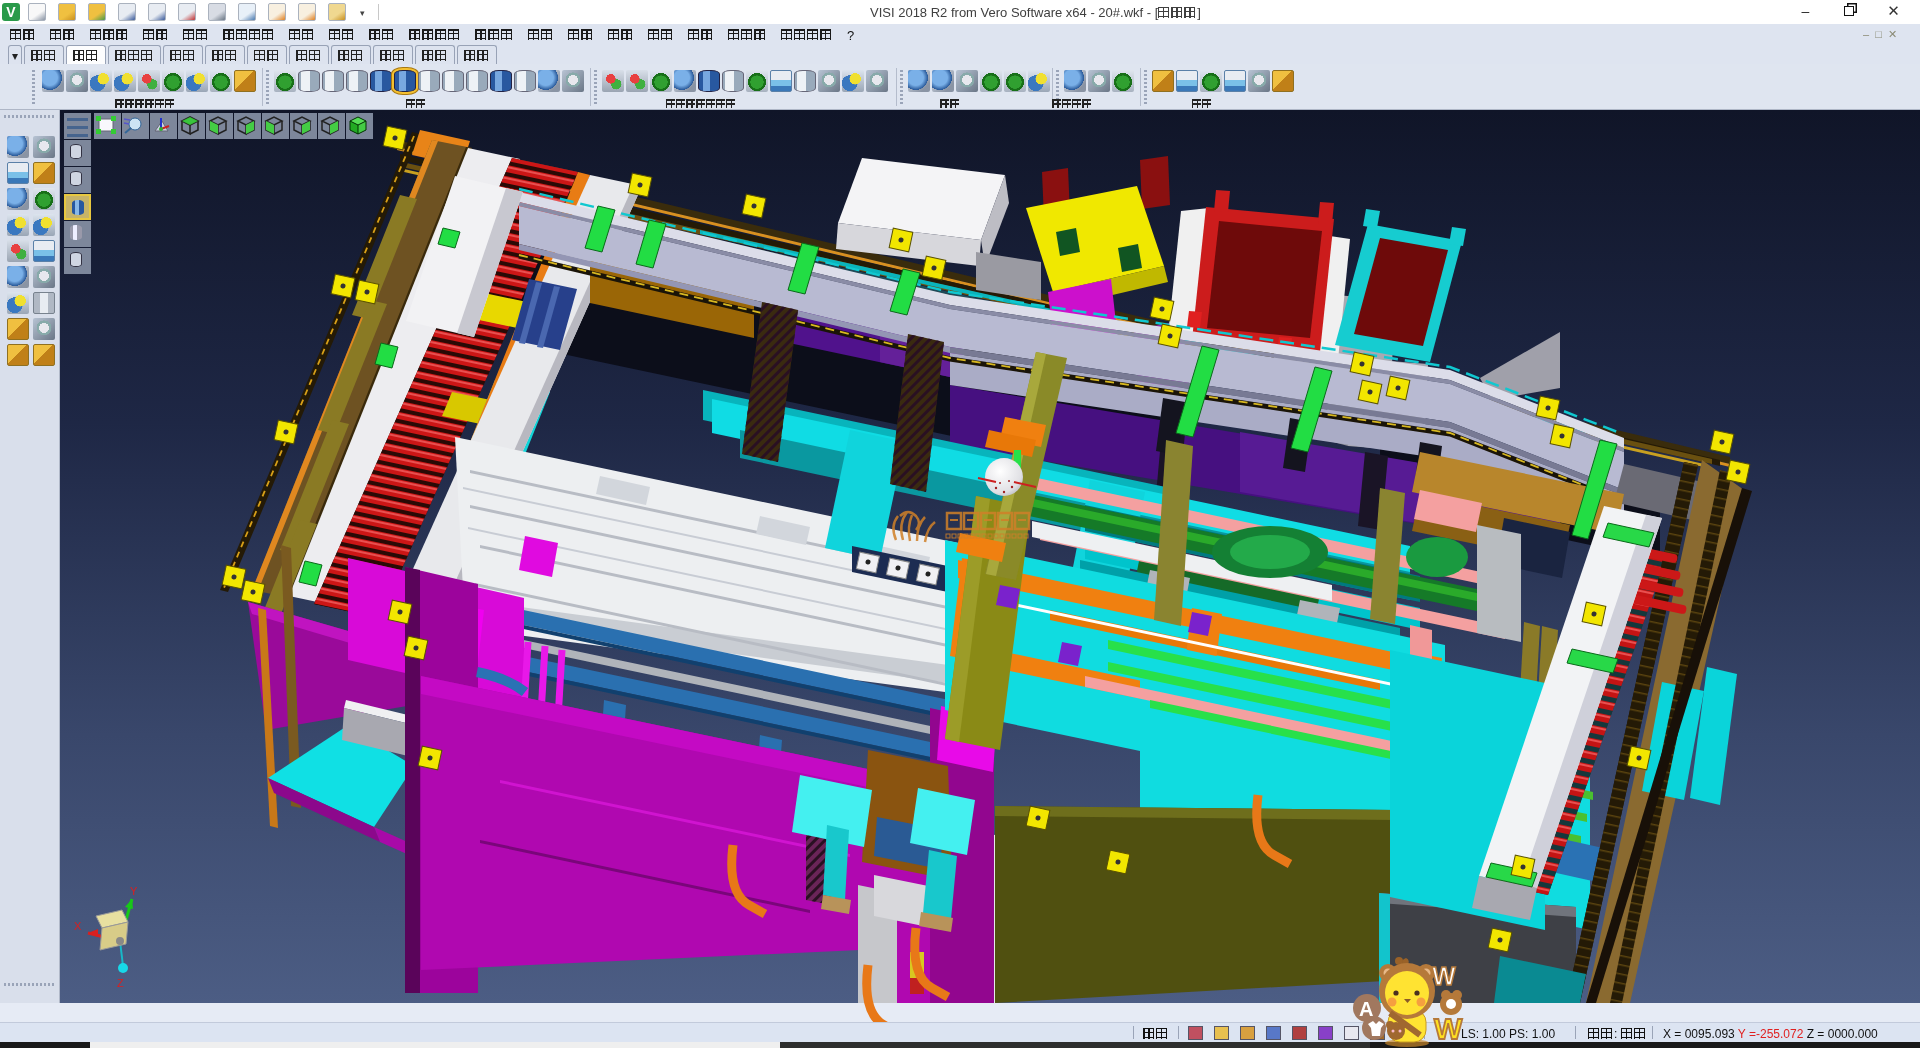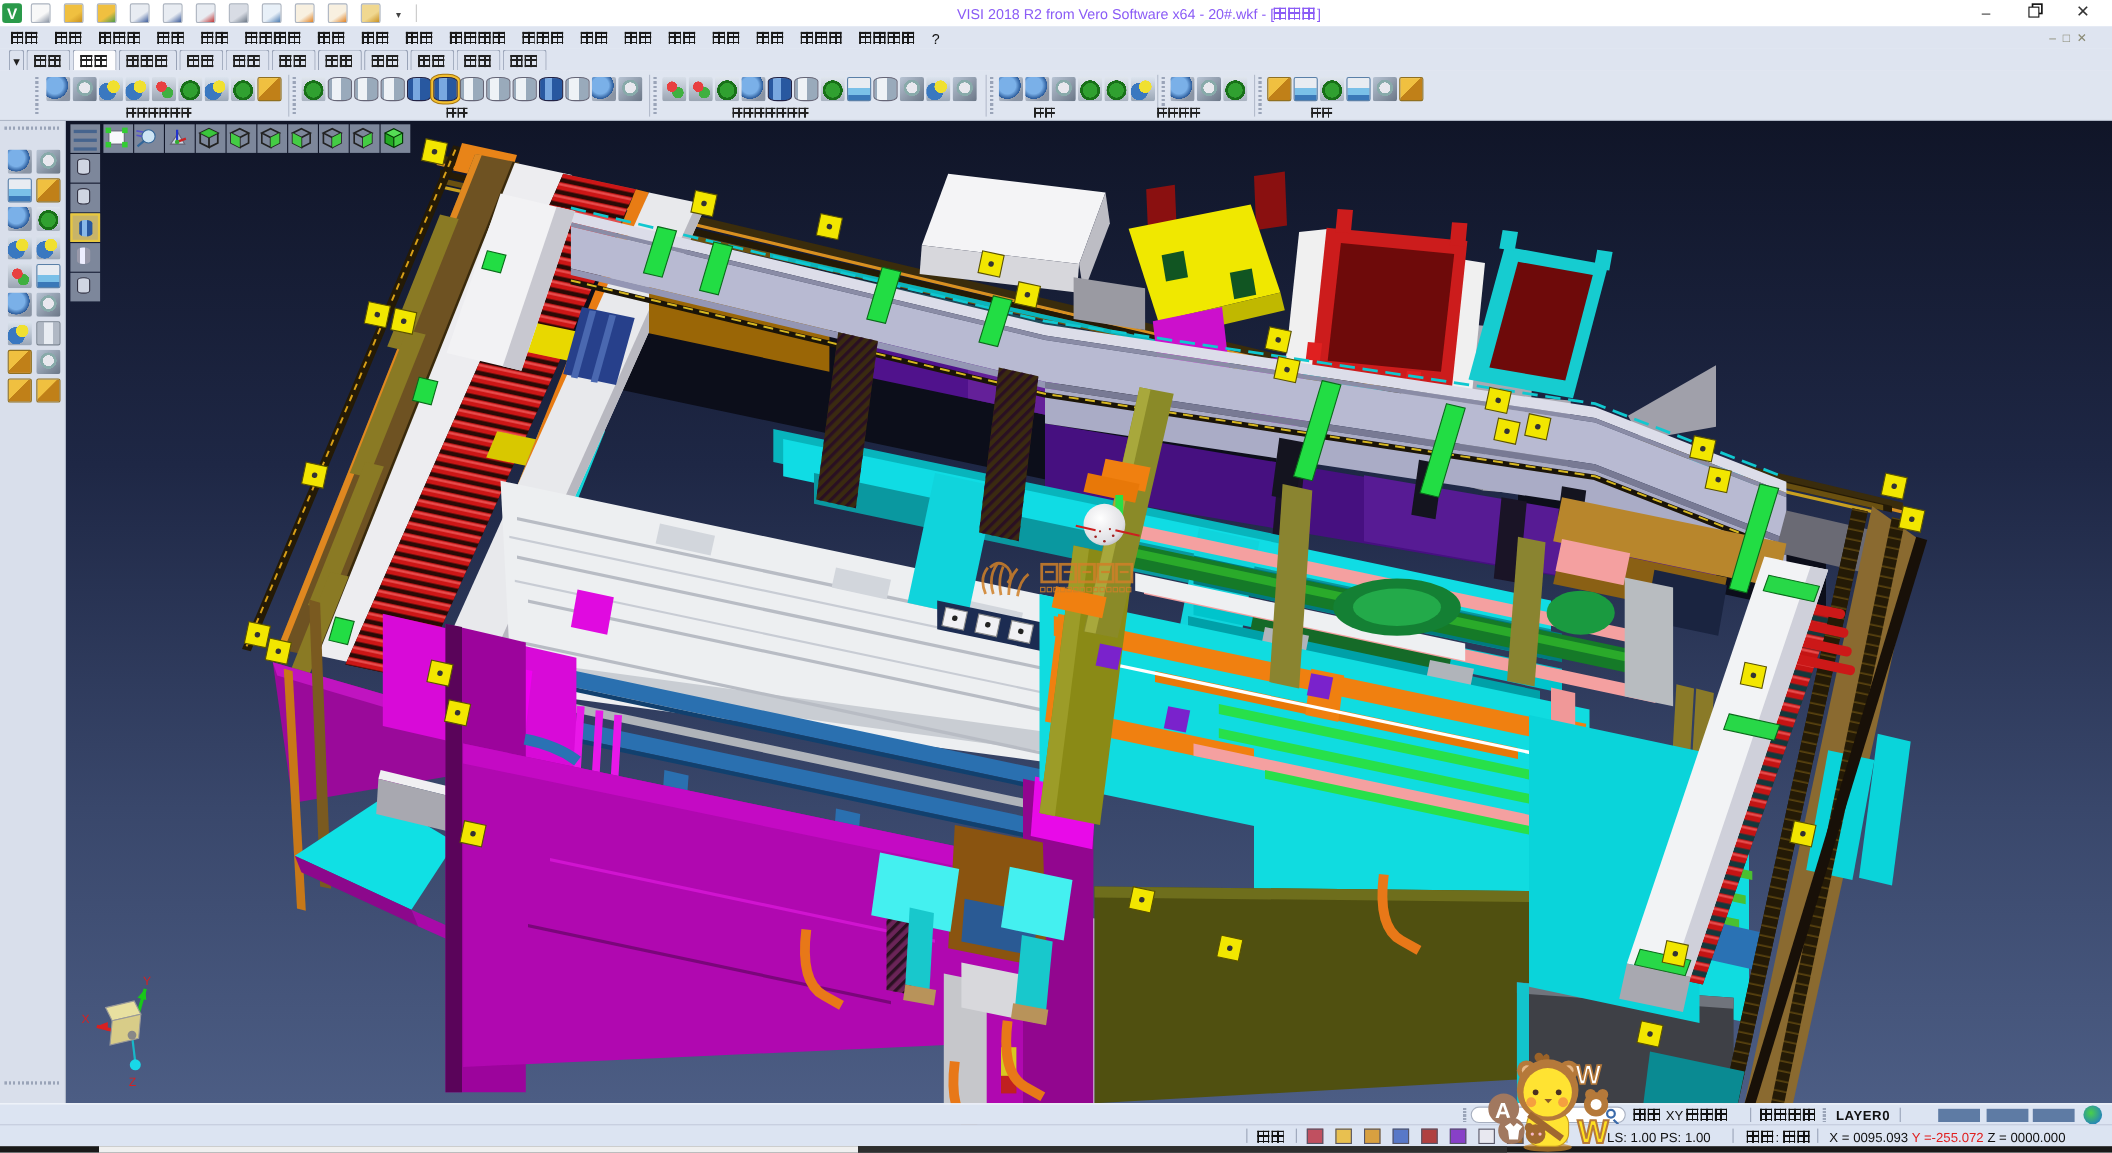--- a/index.html
+++ b/index.html
@@ -2,21 +2,21 @@
 <html><head><meta charset="utf-8">
 <style>
 html,body{margin:0;padding:0;width:1920px;height:1048px;overflow:hidden;font-family:"Liberation Sans",sans-serif;}
 *{box-sizing:border-box}
 #app{position:relative;width:1920px;height:1048px;background:#e6ebf5}
 .g{display:inline-block;width:11px;height:11px;margin:0 2px -1px 0;background:
  linear-gradient(to bottom,currentColor 1.5px,transparent 1.5px 4px,currentColor 4px 5.5px,transparent 5.5px 9px,currentColor 9px 10.5px,transparent 10.5px),
  linear-gradient(to right,currentColor 1.5px,transparent 1.5px 5px,currentColor 5px 6.5px,transparent 6.5px 10px,currentColor 10px 11px,transparent 11px);}
 .g.s{width:9px;height:9px;margin:0 1px -1px 0}
 #title{position:absolute;left:0;top:0;width:1920px;height:24px;background:#ffffff}
-#title .txt{position:absolute;left:870px;top:5px;font-size:13px;color:#8b5cf6}
+#title .txt{position:absolute;left:870px;top:5px;font-size:13px;color:#404040}
 .winbtn{position:absolute;top:0;width:45px;height:24px;color:#333;font-size:14px;text-align:center;line-height:22px}
 #menu{position:absolute;left:0;top:24px;width:1920px;height:20px;background:#dee4f0;color:#1a1a1a;font-size:12px}
 #menu span{position:absolute;top:4px}
 #tabs{position:absolute;left:0;top:44px;width:1920px;height:20px;background:#dee4f0}
 .tab{position:absolute;top:1px;height:19px;background:#dde3ef;border:1px solid #98a2b6;border-bottom:none;border-radius:3px 3px 0 0;color:#222;font-size:12px;padding:3px 0 0 0;text-align:center}
 .tab.sel{background:#fdfdfe}
 #tools{position:absolute;left:0;top:64px;width:1920px;height:46px;background:#dfe5f0;border-bottom:1px solid #aeb6c6}
 .ti{position:absolute;top:6px;width:22px;height:22px;border-radius:2px}
 .tlabel{position:absolute;top:33px;font-size:11px;color:#222}
 .tsep{position:absolute;top:4px;width:1px;height:38px;background:#b4bccc}
@@ -752,36 +752,20 @@
       <div class="si" style="left:33px;top:130px;background:linear-gradient(180deg,#e8ecf2 45%,#7ac0e8 45% 75%,#3a78b8 75%);border:1px solid #5a80a8;"></div>
       <div class="si" style="left:7px;top:156px;background:radial-gradient(circle at 35% 35%,#7ab0e8 0 38%,#2a5a9a 60%,transparent 61%),linear-gradient(135deg,#c8d0dc 20%,#8a94a4 80%);"></div>
       <div class="si" style="left:33px;top:156px;background:radial-gradient(circle at 50% 45%,#e8e8ee 0 30%,#8aa 31% 45%,transparent 46%),linear-gradient(135deg,#b8c4d4,#6a7686);"></div>
       <div class="si" style="left:7px;top:182px;background:radial-gradient(circle at 60% 40%,#f0e030 0 30%,transparent 31%),radial-gradient(circle at 35% 60%,#3a78c0 0 40%,transparent 41%),linear-gradient(180deg,#dce4ee,#9aa6b6);"></div>
       <div class="si" style="left:33px;top:182px;background:linear-gradient(90deg,#b0b8c4 0 30%,#e8ecf2 30% 70%,#b0b8c4 70%);border:1px solid #78828e;"></div>
       <div class="si" style="left:7px;top:208px;background:linear-gradient(135deg,#f0c040 0 45%,#c08018 46% 100%);border:1px solid #907020;"></div>
       <div class="si" style="left:33px;top:208px;background:radial-gradient(circle at 50% 45%,#e8e8ee 0 30%,#8aa 31% 45%,transparent 46%),linear-gradient(135deg,#b8c4d4,#6a7686);"></div>
       <div class="si" style="left:7px;top:234px;background:linear-gradient(135deg,#f0c040 0 45%,#c08018 46% 100%);border:1px solid #907020;"></div>
       <div class="si" style="left:33px;top:234px;background:linear-gradient(135deg,#f0c040 0 45%,#c08018 46% 100%);border:1px solid #907020;"></div>
     </div>
-<div id="statA">
-      <div class="dsep" style="left:1330px"></div>
-      <div style="position:absolute;left:1337px;top:2px;width:141px;height:15px;background:#fff;border:1px solid #a8b0c0;border-radius:8px"></div>
-      <div style="position:absolute;left:1460px;top:4px;width:9px;height:9px;border:2px solid #3a6aaa;border-radius:50%"></div>
-      <div style="position:absolute;left:1468px;top:13px;width:2px;height:6px;background:#3a6aaa;transform:rotate(-45deg)"></div>
-      <span style="position:absolute;left:1485px;top:3px"><i class="g"></i><i class="g"></i> XY <i class="g"></i><i class="g"></i><i class="g"></i></span>
-      <div class="vsep" style="left:1591px"></div>
-      <span style="position:absolute;left:1600px;top:3px"><i class="g"></i><i class="g"></i><i class="g"></i><i class="g"></i></span>
-      <div class="dsep" style="left:1657px"></div>
-      <span style="position:absolute;left:1669px;top:3px;font-weight:bold;letter-spacing:0.5px">LAYER0</span>
-      <div class="vsep" style="left:1727px"></div>
-      <div style="position:absolute;left:1762px;top:4px;width:38px;height:12px;background:#5e7ba4"></div>
-      <div style="position:absolute;left:1806px;top:4px;width:38px;height:12px;background:#5e7ba4"></div>
-      <div style="position:absolute;left:1848px;top:4px;width:38px;height:12px;background:#5e7ba4"></div>
-      <div style="position:absolute;left:1894px;top:1px;width:17px;height:17px;border-radius:50%;background:radial-gradient(circle at 40% 40%,#4ad04a,#1a6ae0)"></div>
-    </div>
 <div id="statB">
       <div class="vsep" style="left:1133px"></div>
       <span style="position:absolute;left:1143px;top:4px"><i class="g"></i><i class="g"></i></span>
       <div class="vsep" style="left:1178px"></div>
       <div style="position:absolute;left:1188px;top:3px;width:15px;height:14px;background:#c05060;border:1px solid #556"></div>
       <div style="position:absolute;left:1214px;top:3px;width:15px;height:14px;background:#e8c050;border:1px solid #556"></div>
       <div style="position:absolute;left:1240px;top:3px;width:15px;height:14px;background:#d8a040;border:1px solid #556"></div>
       <div style="position:absolute;left:1266px;top:3px;width:15px;height:14px;background:#5878c8;border:1px solid #556"></div>
       <div style="position:absolute;left:1292px;top:3px;width:15px;height:14px;background:#b04040;border:1px solid #556"></div>
       <div style="position:absolute;left:1318px;top:3px;width:15px;height:14px;background:#8840c8;border:1px solid #556"></div>

